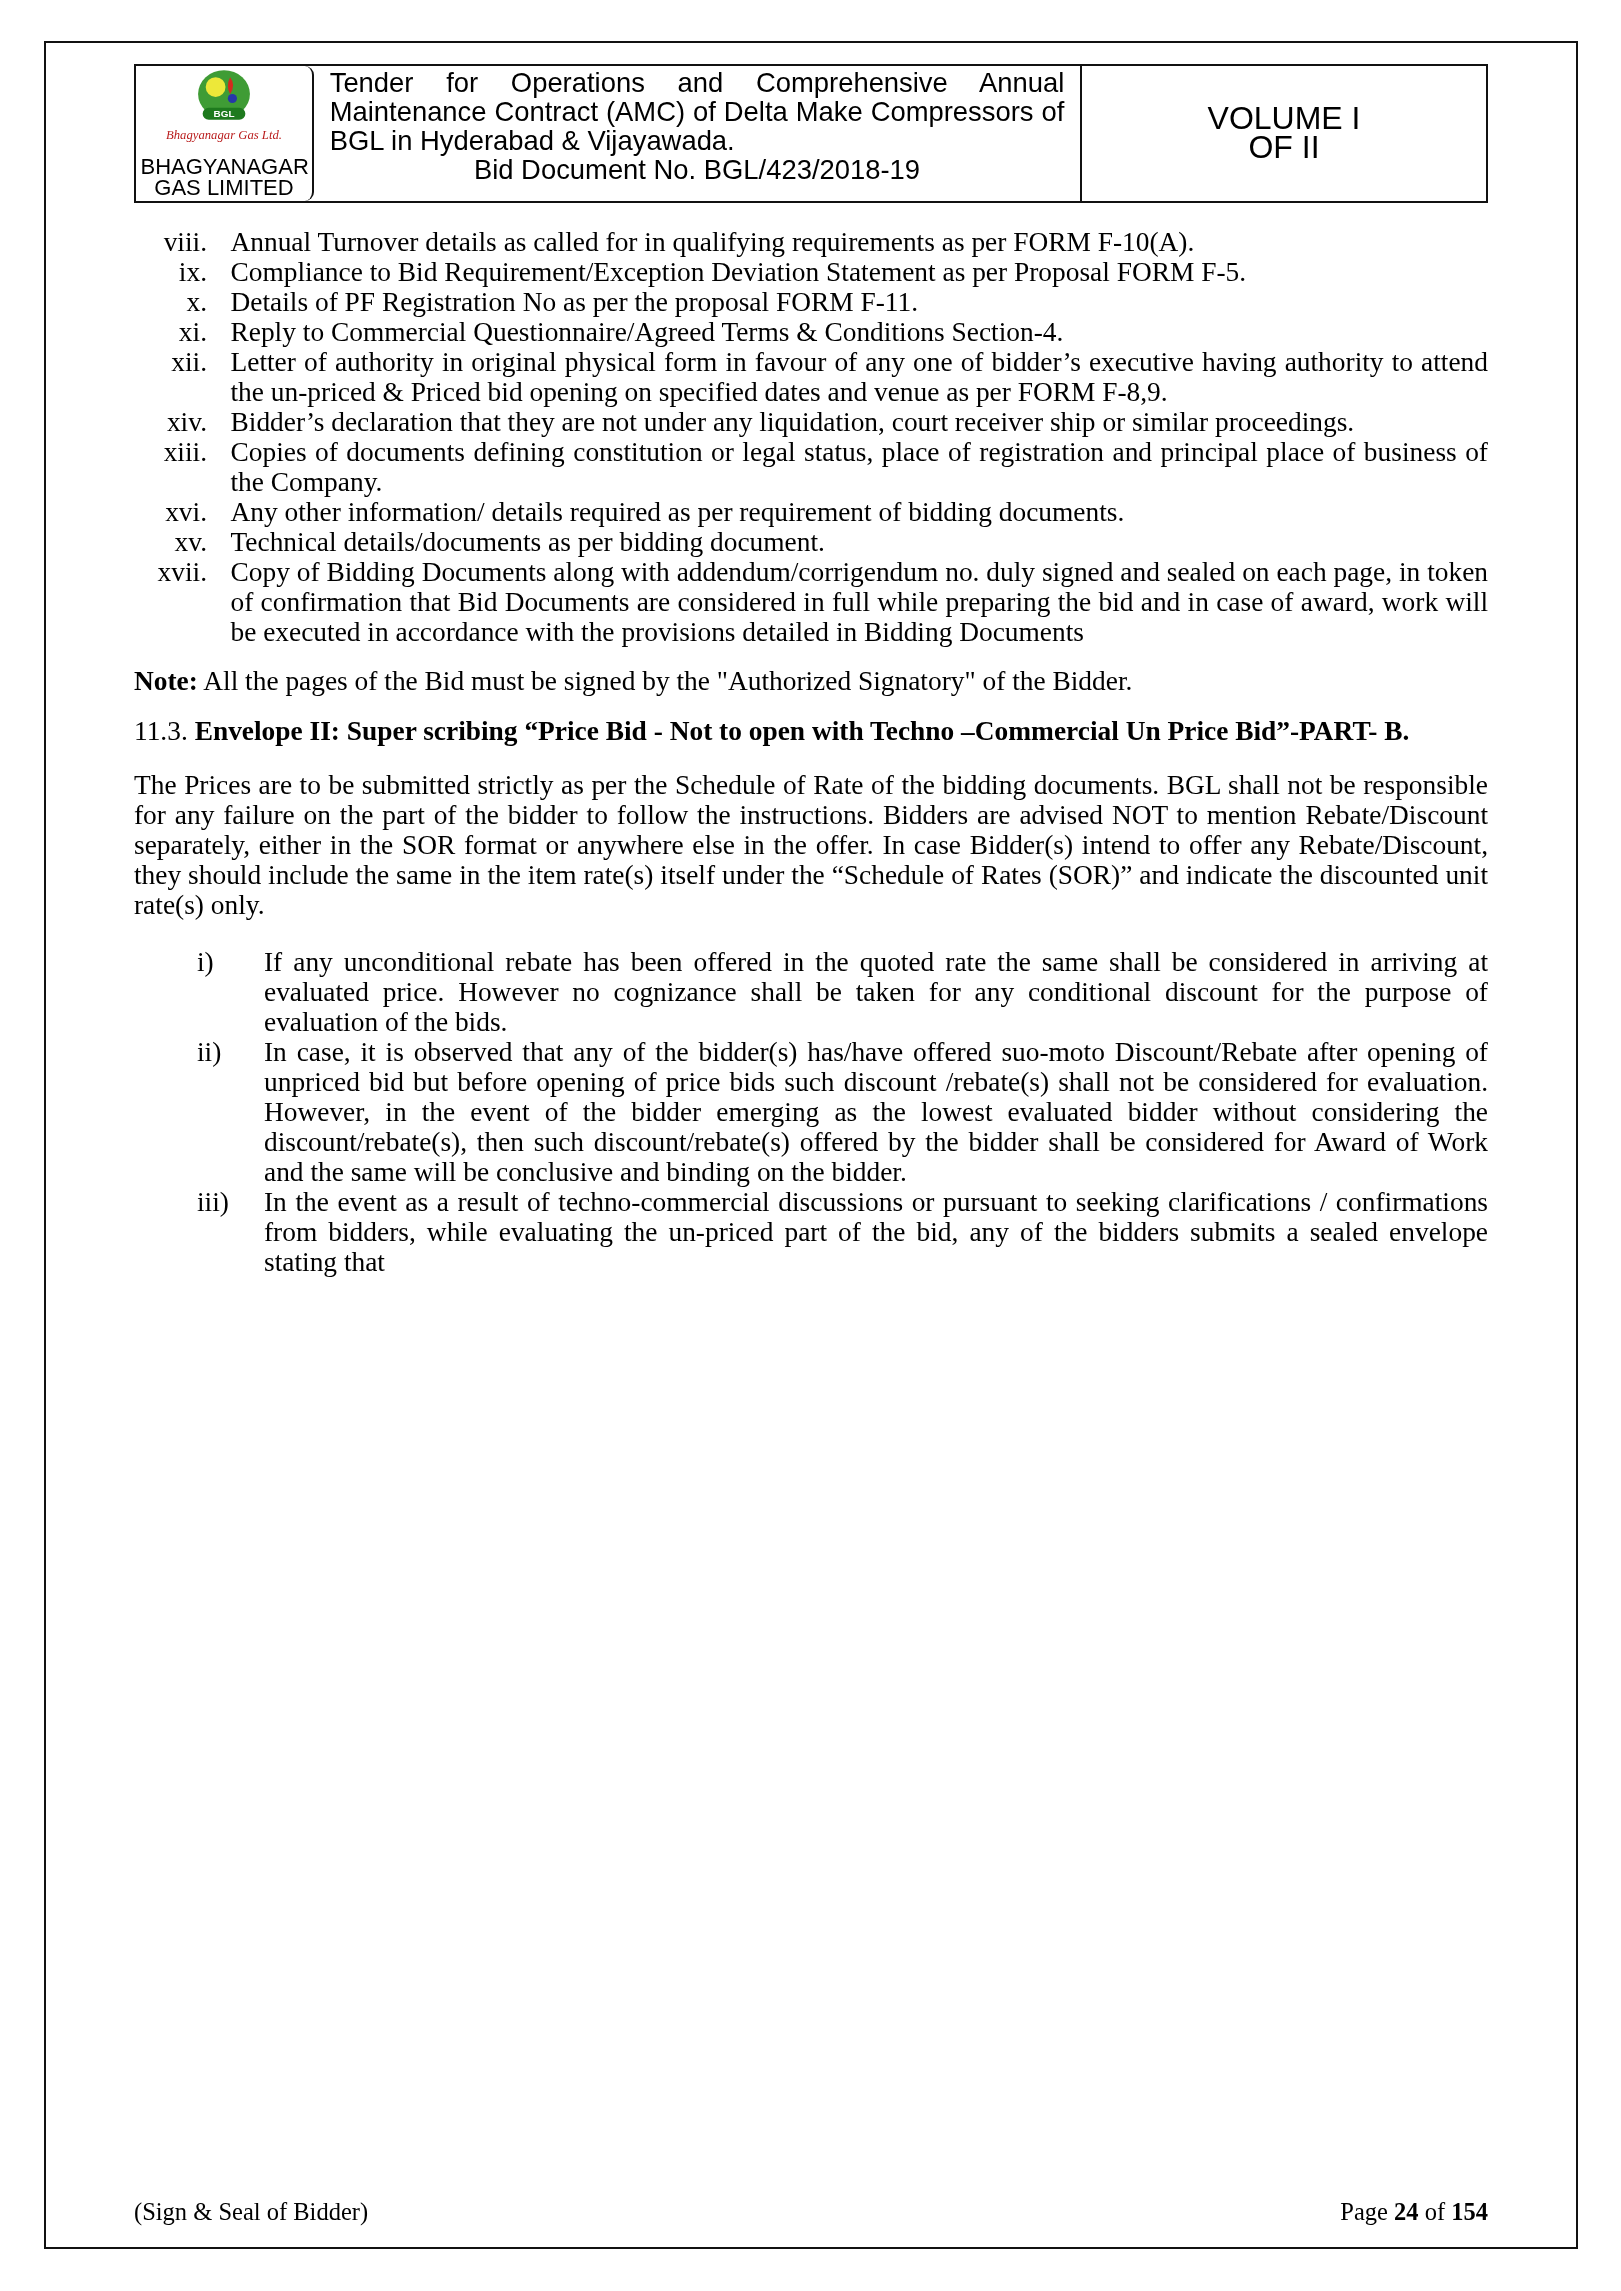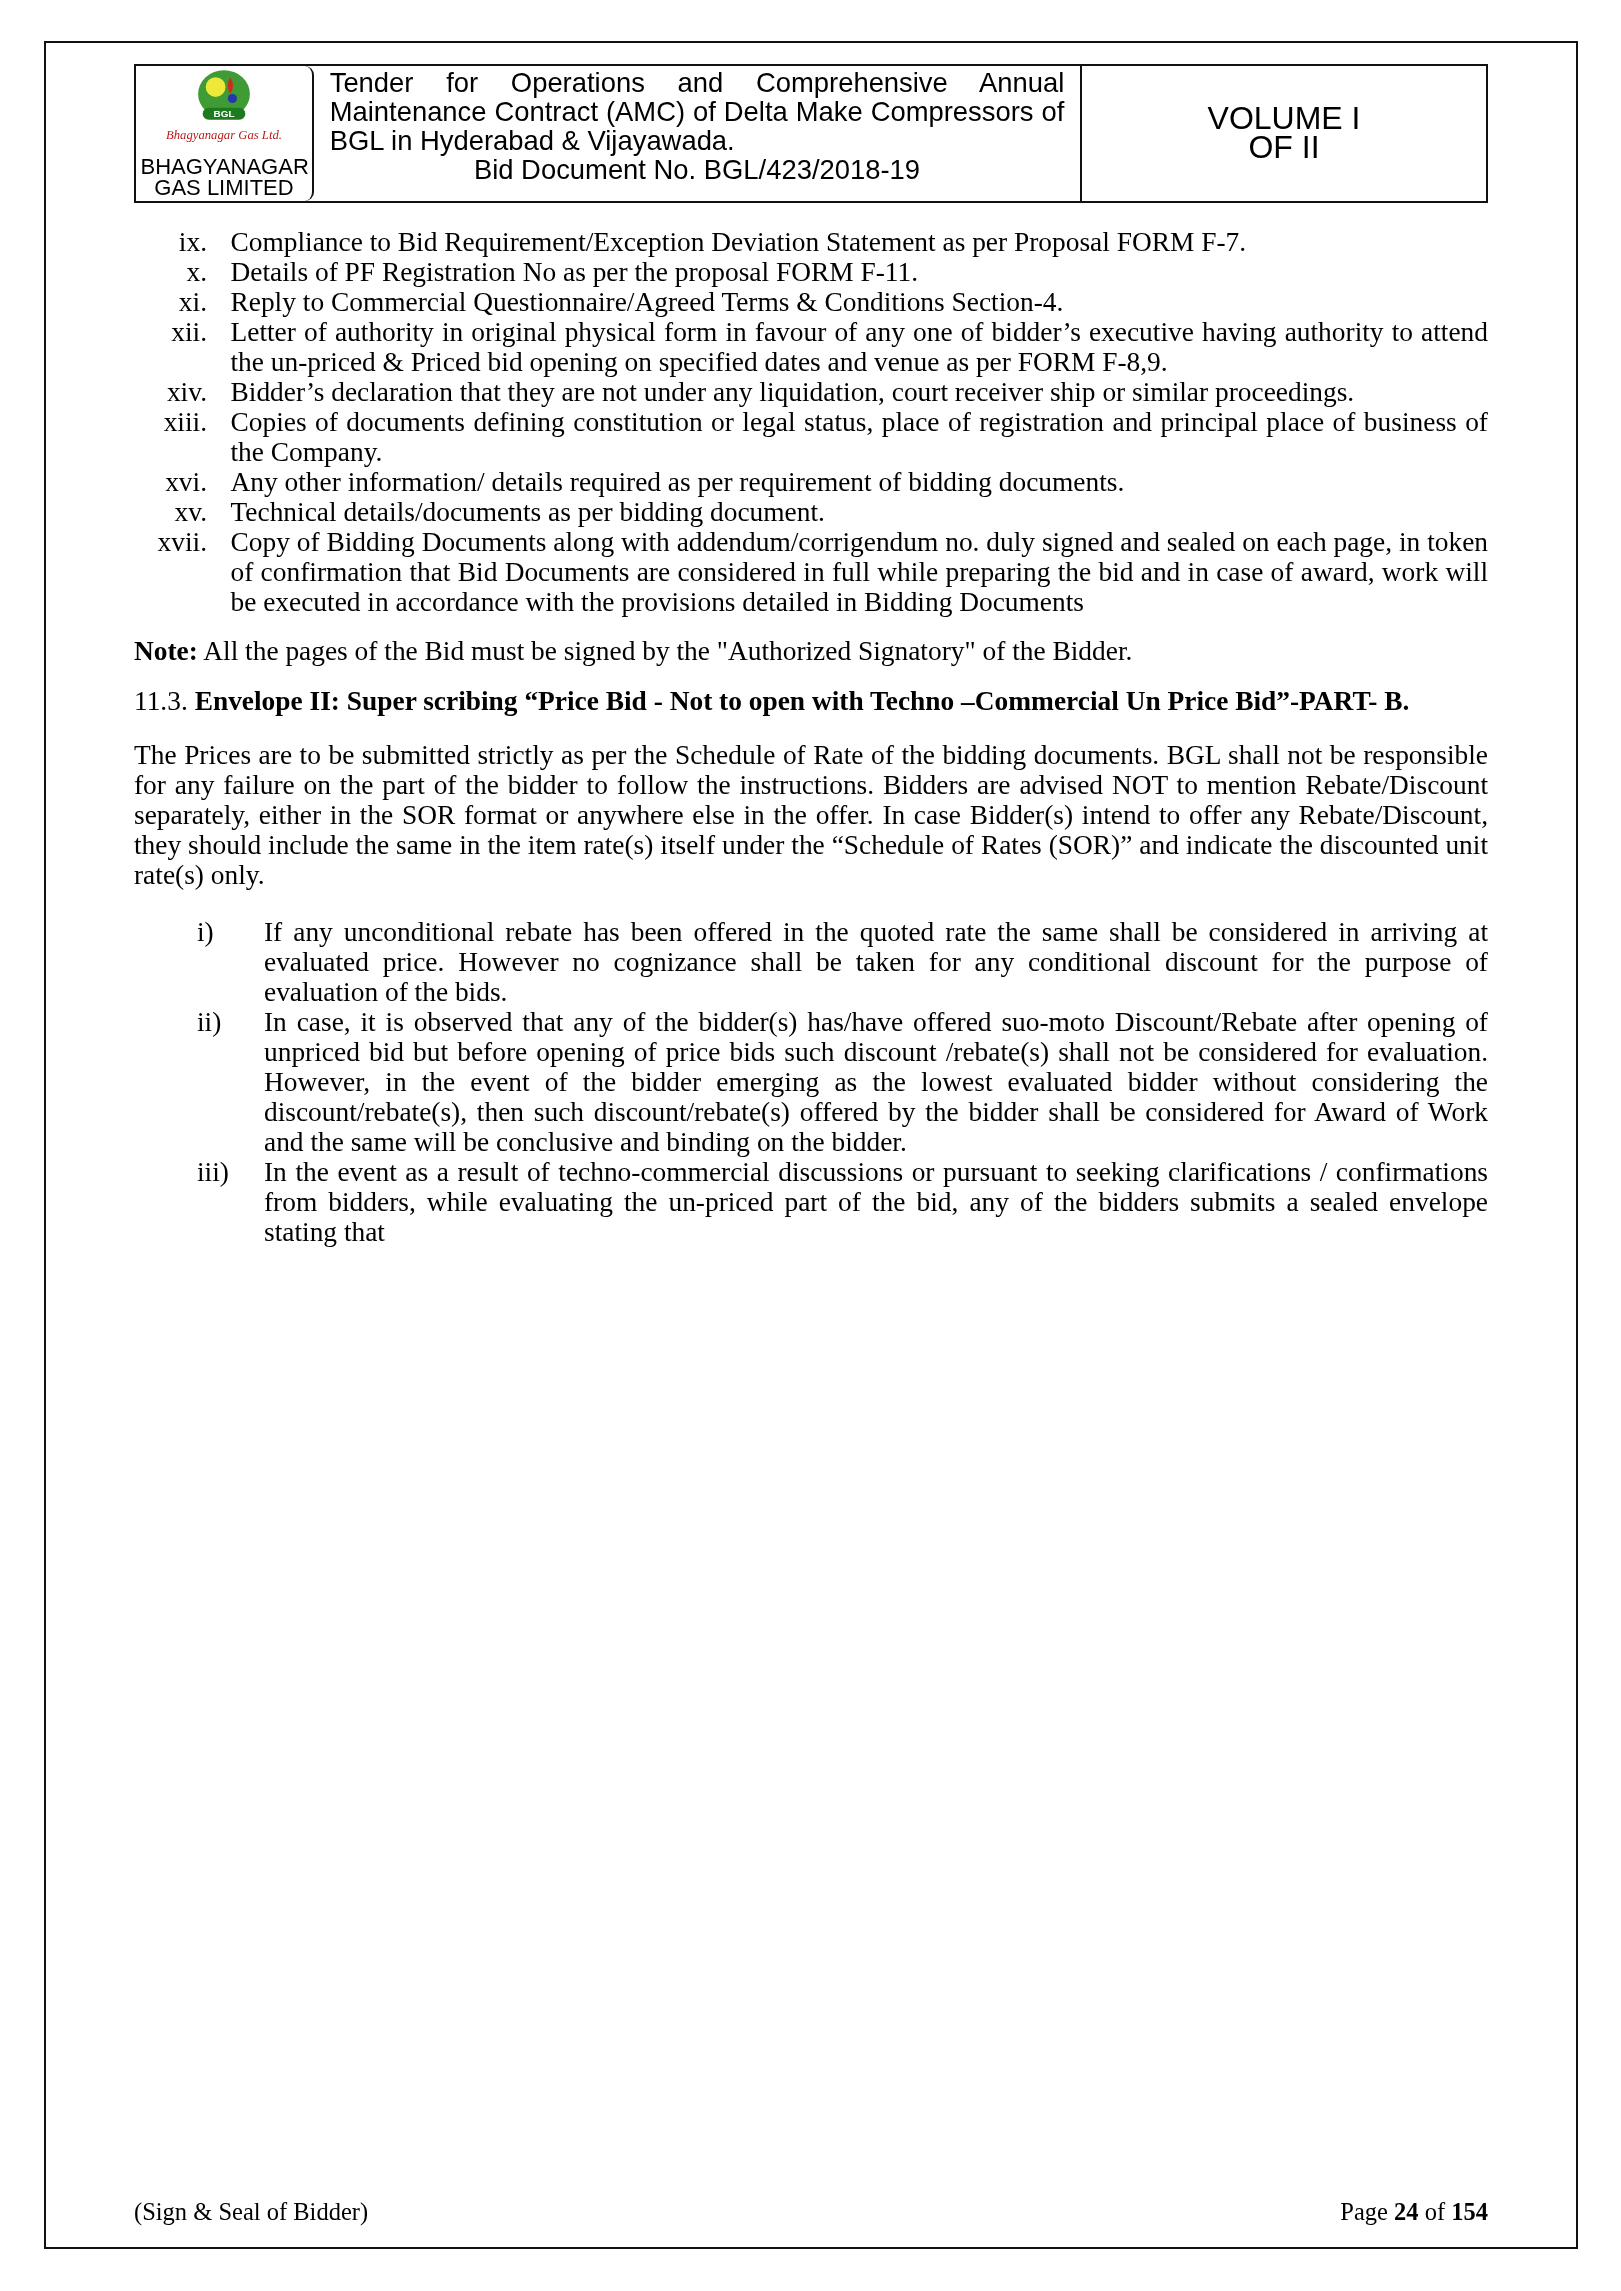--- a/index.html
+++ b/index.html
@@ -142,22 +142,26 @@
           <div>OF II</div>
         </div>
 
       </div>
 
       <div class="doc-body">
 
         <div class="roman-list">
 
           <div class="roman-item">
+            <span class="roman-num">viii.</span>
+            <span class="roman-text">Annual Turnover details as called for in qualifying requirements as per FORM F-10(A).</span>
+          </div>
+          <div class="roman-item">
             <span class="roman-num">ix.</span>
-            <span class="roman-text">Compliance to Bid Requirement/Exception Deviation Statement as per Proposal FORM F-7.</span>
+            <span class="roman-text">Compliance to Bid Requirement/Exception Deviation Statement as per Proposal FORM F-5.</span>
           </div>
           <div class="roman-item">
             <span class="roman-num">x.</span>
             <span class="roman-text">Details of PF Registration No as per the proposal FORM F-11.</span>
           </div>
           <div class="roman-item">
             <span class="roman-num">xi.</span>
             <span class="roman-text">Reply to Commercial Questionnaire/Agreed Terms &amp; Conditions Section-4.</span>
           </div>
           <div class="roman-item">

